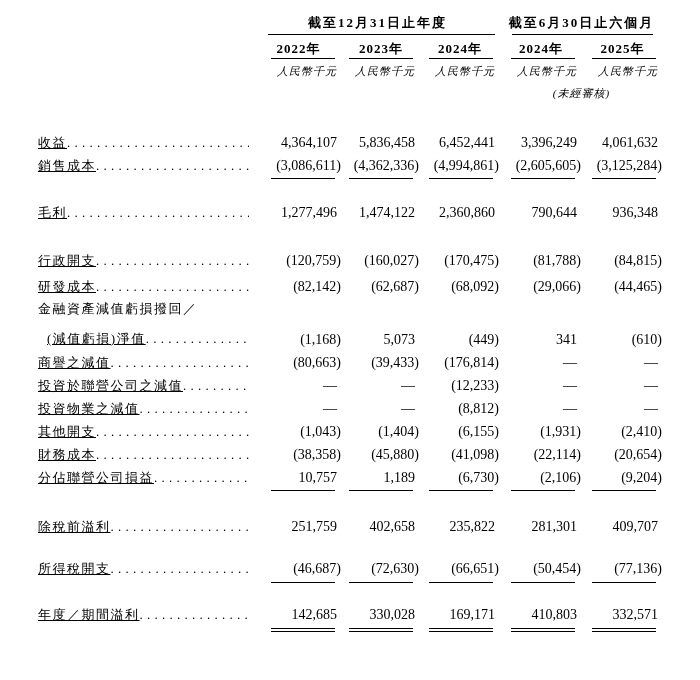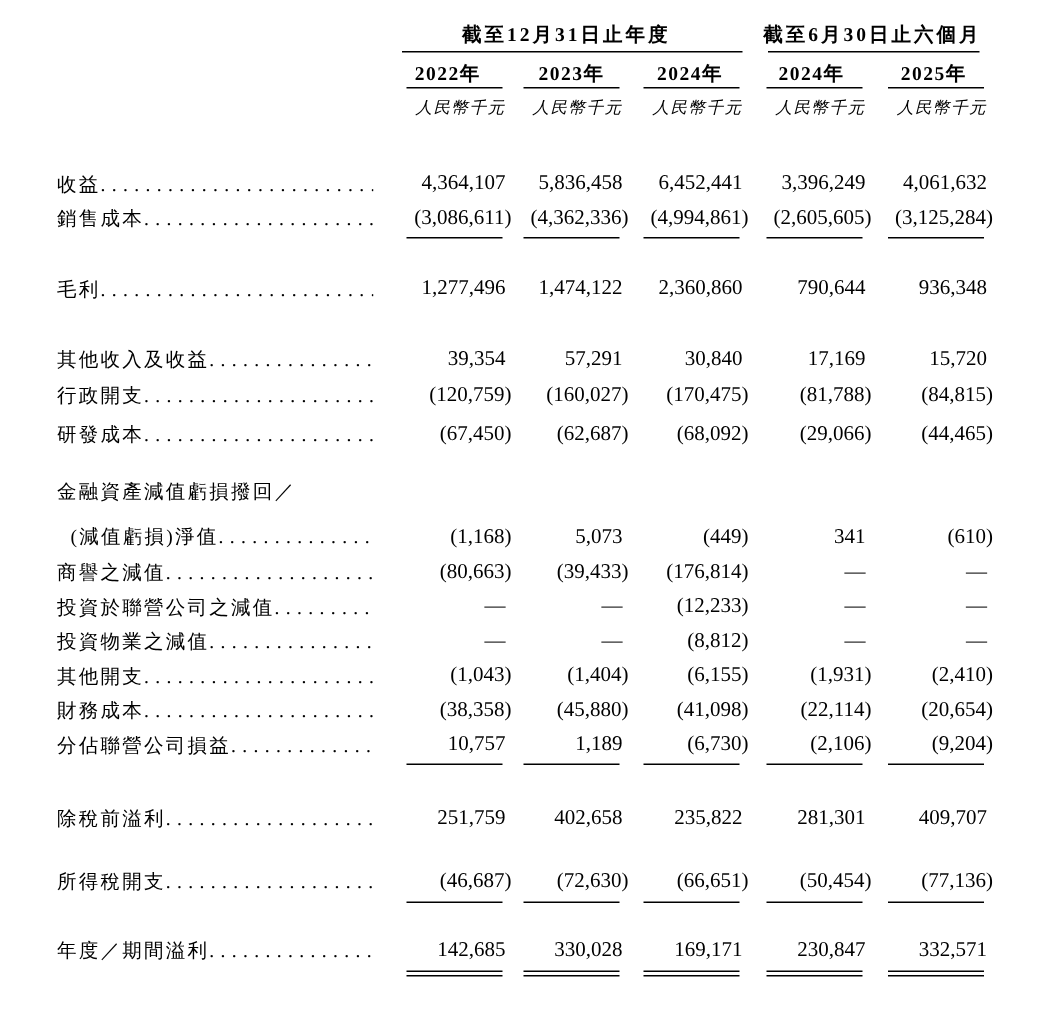--- a/index.html
+++ b/index.html
@@ -36,28 +36,28 @@
   .notecell{
     text-align:center;font-style:italic;font-size:11px;letter-spacing:1px;
     vertical-align:top;padding-top:3px;white-space:nowrap;
   }
   
   td.lbl{
     font-size:13px;letter-spacing:1.5px;padding-left:2px;padding-right:6px;
     overflow:hidden;
   }
   .lblwrap{display:flex;align-items:baseline;overflow:hidden;}
-  .lblwrap .ltext{white-space:nowrap;}
+  .lblwrap .ltext{white-space:nowrap;text-decoration:underline;}
   .lblwrap .dots{
     flex:1;overflow:hidden;white-space:nowrap;font-size:13px;letter-spacing:0.5px;
   }
   .lblwrap .dots::after{
     content:". . . . . . . . . . . . . . . . . . . . . . . . . . . . . . . . . . . . . . . . . . . . . . . . . . . . . . . .";
   }
-  .prefix{white-space:nowrap;line-height:17px;margin-top:16px;}
+  .prefix{white-space:nowrap;line-height:17px;}
   .lblwrap.indent{padding-left:9px;margin-top:13px;}
   tr.twoline td{vertical-align:bottom;padding-bottom:3px;}
   td.num{
     text-align:right;padding-right:5px;font-size:14px;white-space:nowrap;
   }
   td.num .paren{margin-right:-4px;}
   
   tr.rulerow{height:8px;}
   tr.rulerow td{vertical-align:top;}
   .rule{height:1px;background:#000;width:64px;margin:1px 7px 0 auto;}
@@ -116,20 +116,25 @@
           </td>
       </tr>
       <tr style="height:24px">
         <td></td>
         <td class="unit">人民幣千元</td>
         <td class="unit">人民幣千元</td>
         <td class="unit">人民幣千元</td>
         <td class="unit">人民幣千元</td>
         <td class="unit">人民幣千元</td>
       </tr>
+      <tr style="height:20px">
+        <td></td>
+        <td colspan="3"></td>
+        <td class="notecell" colspan="2">(未經審核)</td>
+      </tr>
     </tbody>
     <tbody id="rows">
         <tr class="gap" style="height: 28px;">
           <td></td>
         </tr>
         <tr style="height: 23px;">
           <td class="lbl">
             <div class="lblwrap">
               <span class="ltext">收益</span>
               <span class="dots"></span>
@@ -184,54 +189,41 @@
           </td>
           <td class="num"><span>1,277,496</span></td>
           <td class="num"><span>1,474,122</span></td>
           <td class="num"><span>2,360,860</span></td>
           <td class="num"><span>790,644</span></td>
           <td class="num"><span>936,348</span></td>
         </tr>
         <tr class="gap" style="height: 24px;">
           <td></td>
         </tr>
-        <tr style="height: 23px;">
-          <td class="lbl">
-            <div class="lblwrap">
-              <span class="ltext">其他收入及收益</span>
-              <span class="dots"></span>
-            </div>
-          </td>
-          <td class="num"><span>39,354</span></td>
-          <td class="num"><span>57,291</span></td>
-          <td class="num"><span>30,840</span></td>
-          <td class="num"><span>17,169</span></td>
-          <td class="num"><span>15,720</span></td>
-        </tr>
         <tr style="height: 26px;">
           <td class="lbl">
             <div class="lblwrap">
               <span class="ltext">行政開支</span>
               <span class="dots"></span>
             </div>
           </td>
           <td class="num"><span class="paren">(120,759)</span></td>
           <td class="num"><span class="paren">(160,027)</span></td>
           <td class="num"><span class="paren">(170,475)</span></td>
           <td class="num"><span class="paren">(81,788)</span></td>
           <td class="num"><span class="paren">(84,815)</span></td>
         </tr>
         <tr style="height: 26px;">
           <td class="lbl">
             <div class="lblwrap">
               <span class="ltext">研發成本</span>
               <span class="dots"></span>
             </div>
           </td>
-          <td class="num"><span class="paren">(67,450)</span></td>
+          <td class="num"><span class="paren">(82,142)</span></td>
           <td class="num"><span class="paren">(62,687)</span></td>
           <td class="num"><span class="paren">(68,092)</span></td>
           <td class="num"><span class="paren">(29,066)</span></td>
           <td class="num"><span class="paren">(44,465)</span></td>
         </tr>
         <tr class="twoline" style="height: 38px;">
           <td class="lbl">
             <div class="prefix">金融資產減值虧損撥回／</div>
             <div class="lblwrap indent">
               <span class="ltext">(減值虧損)淨值</span>
@@ -396,21 +388,21 @@
         <tr style="height: 24px;">
           <td class="lbl">
             <div class="lblwrap">
               <span class="ltext">年度／期間溢利</span>
               <span class="dots"></span>
             </div>
           </td>
           <td class="num"><span>142,685</span></td>
           <td class="num"><span>330,028</span></td>
           <td class="num"><span>169,171</span></td>
-          <td class="num"><span>230,847</span></td>
+          <td class="num"><span>410,803</span></td>
           <td class="num"><span>332,571</span></td>
         </tr>
         <tr class="rulerow">
           <td></td>
           <td>
             <div class="rule double"></div>
           </td>
           <td>
             <div class="rule double"></div>
           </td>

